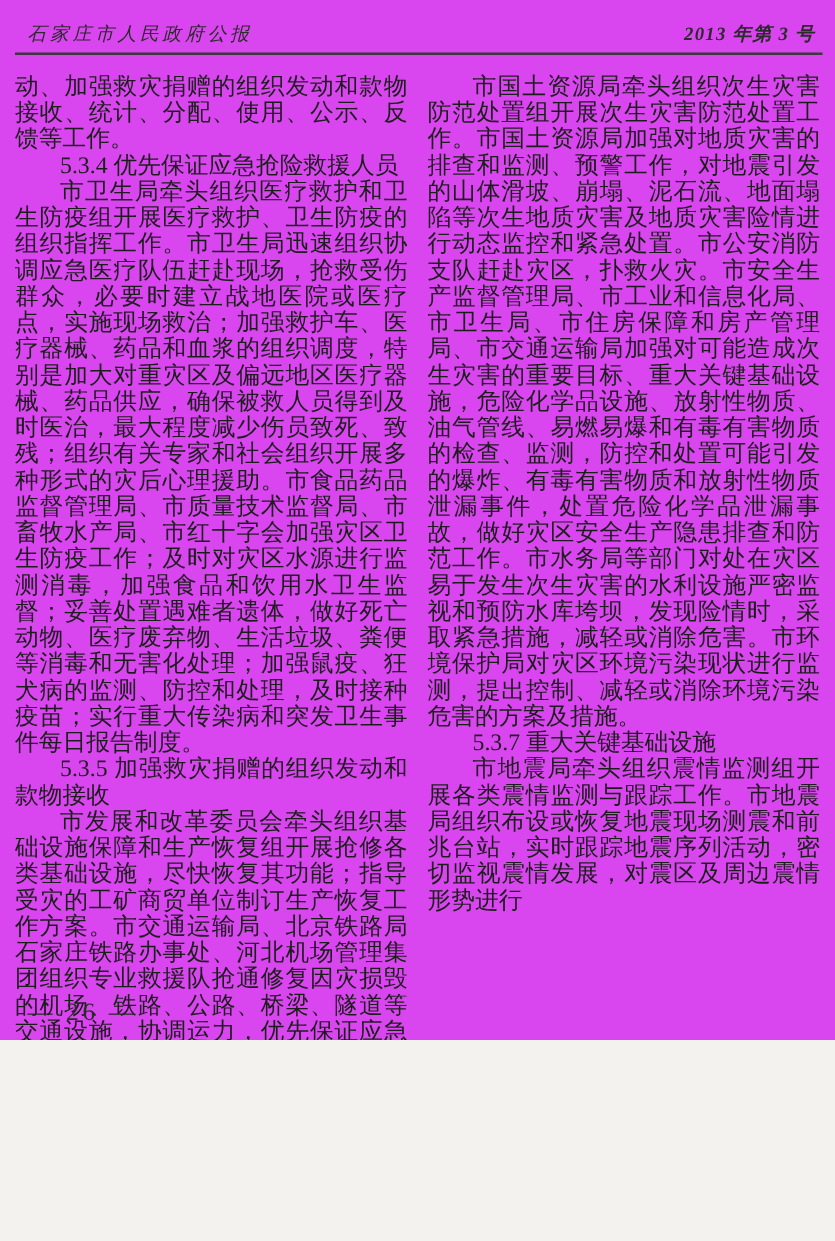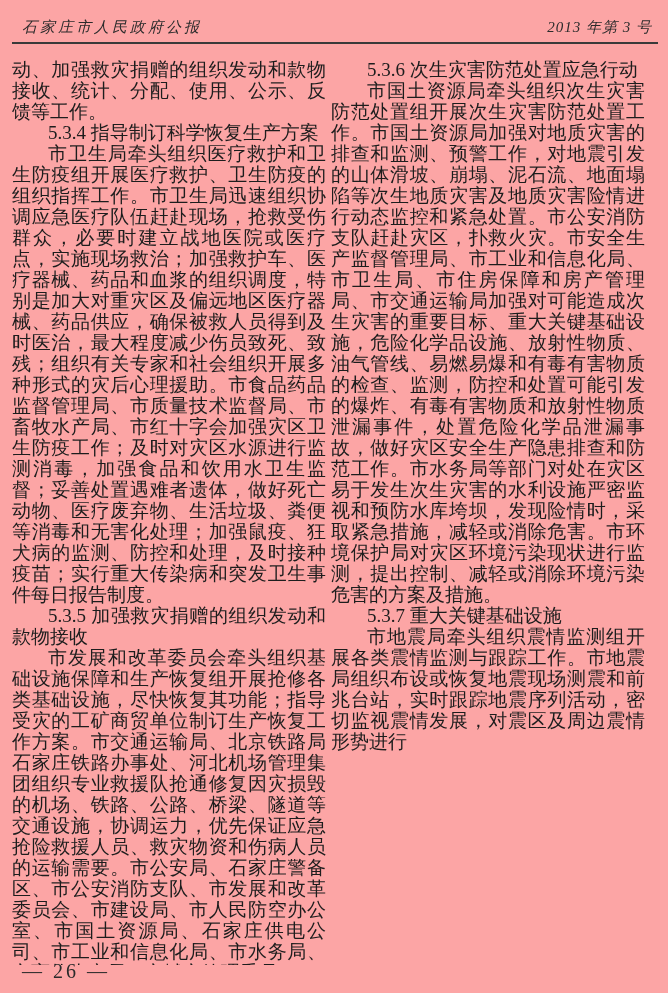--- a/index.html
+++ b/index.html
@@ -3,23 +3,23 @@
 <meta charset="utf-8">
 <style>
   html, body { margin: 0; padding: 0; }
   body {
     width: 668px; height: 993px;
     background: #f3f2ef;
     font-family: "Liberation Serif", "DejaVu Serif", serif;
   }
   .page {
     position: relative;
-    width: 668px; height: 993px;
+    width: 668px; height: 832px;
     box-sizing: border-box;
-    background: #fca5a5;
+    background: #d946ef;
     padding: 14px 10px 0 12px;
     overflow: hidden;
   }
   
   .running-head {
     display: flex;
     justify-content: space-between;
     align-items: flex-end;
     padding: 4px 6px 5px 10px;
     border-bottom: 2px solid #3a3a3a;
@@ -28,25 +28,26 @@
     font-style: italic;
     font-size: 15px;
     letter-spacing: 3px;
     color: #2b2b2b;
   }
   .running-head .issue {
     font-style: italic;
     font-size: 15px;
     letter-spacing: 1px;
     color: #2b2b2b;
+    font-weight: bold;
   }
   
   .columns {
     display: flex;
-    gap: 5px;
+    gap: 16px;
     margin-top: 15px;
     height: 906px;
     overflow: hidden;
   }
   .col {
     width: 314px;
     flex: 0 0 314px;
     font-size: 19px;
     line-height: 21px;
     color: #1d1d1d;
@@ -73,28 +74,27 @@
 
   <div class="running-head">
     <span class="pub-title">石家庄市人民政府公报</span>
     <span class="issue">2013 年第 3 号</span>
   </div>
 
   <div class="columns">
 
     <div class="col">
       <p>动、加强救灾捐赠的组织发动和款物接收、统计、分配、使用、公示、反馈等工作。</p>
-      <p class="indent">5.3.4 指导制订科学恢复生产方案</p>
+      <p class="indent">5.3.4 优先保证应急抢险救援人员</p>
       <p class="indent">市卫生局牵头组织医疗救护和卫生防疫组开展医疗救护、卫生防疫的组织指挥工作。市卫生局迅速组织协调应急医疗队伍赶赴现场，抢救受伤群众，必要时建立战地医院或医疗点，实施现场救治；加强救护车、医疗器械、药品和血浆的组织调度，特别是加大对重灾区及偏远地区医疗器械、药品供应，确保被救人员得到及时医治，最大程度减少伤员致死、致残；组织有关专家和社会组织开展多种形式的灾后心理援助。市食品药品监督管理局、市质量技术监督局、市畜牧水产局、市红十字会加强灾区卫生防疫工作；及时对灾区水源进行监测消毒，加强食品和饮用水卫生监督；妥善处置遇难者遗体，做好死亡动物、医疗废弃物、生活垃圾、粪便等消毒和无害化处理；加强鼠疫、狂犬病的监测、防控和处理，及时接种疫苗；实行重大传染病和突发卫生事件每日报告制度。</p>
       <p class="indent">5.3.5 加强救灾捐赠的组织发动和款物接收</p>
       <p class="indent">市发展和改革委员会牵头组织基础设施保障和生产恢复组开展抢修各类基础设施，尽快恢复其功能；指导受灾的工矿商贸单位制订生产恢复工作方案。市交通运输局、北京铁路局石家庄铁路办事处、河北机场管理集团组织专业救援队抢通修复因灾损毁的机场、铁路、公路、桥梁、隧道等交通设施，协调运力，优先保证应急抢险救援人员、救灾物资和伤病人员的运输需要。市公安局、石家庄警备区、市公安消防支队、市发展和改革委员会、市建设局、市人民防空办公室、市国土资源局、石家庄供电公司、市工业和信息化局、市水务局、市畜牧水产局、市城市管理委员</p>
     </div>
 
     <div class="col">
-      <p class="indent">5.3.6 次生灾害防范处置应急行动</p>
       <p class="indent">市国土资源局牵头组织次生灾害防范处置组开展次生灾害防范处置工作。市国土资源局加强对地质灾害的排查和监测、预警工作，对地震引发的山体滑坡、崩塌、泥石流、地面塌陷等次生地质灾害及地质灾害险情进行动态监控和紧急处置。市公安消防支队赶赴灾区，扑救火灾。市安全生产监督管理局、市工业和信息化局、市卫生局、市住房保障和房产管理局、市交通运输局加强对可能造成次生灾害的重要目标、重大关键基础设施，危险化学品设施、放射性物质、油气管线、易燃易爆和有毒有害物质的检查、监测，防控和处置可能引发的爆炸、有毒有害物质和放射性物质泄漏事件，处置危险化学品泄漏事故，做好灾区安全生产隐患排查和防范工作。市水务局等部门对处在灾区易于发生次生灾害的水利设施严密监视和预防水库垮坝，发现险情时，采取紧急措施，减轻或消除危害。市环境保护局对灾区环境污染现状进行监测，提出控制、减轻或消除环境污染危害的方案及措施。</p>
       <p class="indent">5.3.7 重大关键基础设施</p>
       <p class="indent">市地震局牵头组织震情监测组开展各类震情监测与跟踪工作。市地震局组织布设或恢复地震现场测震和前兆台站，实时跟踪地震序列活动，密切监视震情发展，对震区及周边震情形势进行</p>
     </div>
 
   </div>
 
   <div class="folio">— 26 —</div>
 
 </div>

